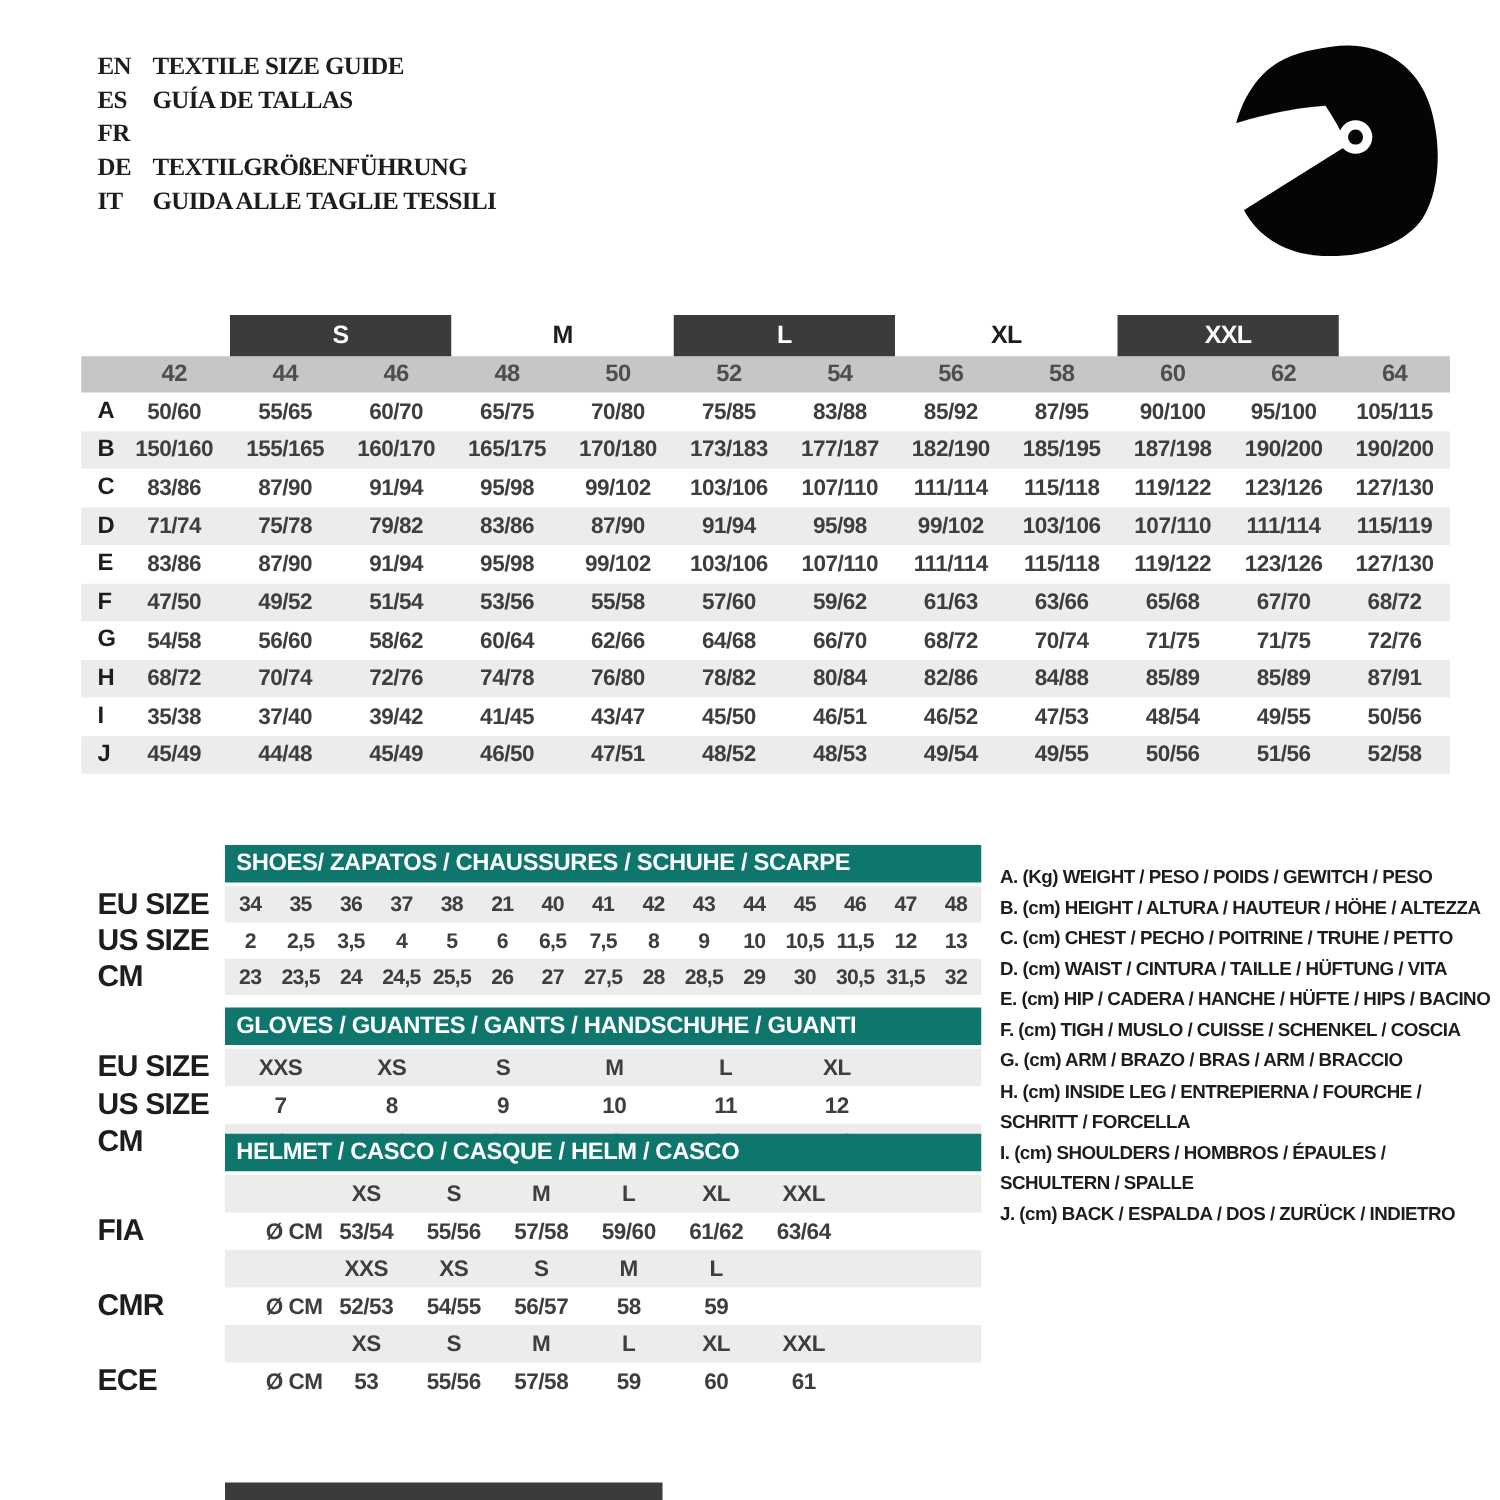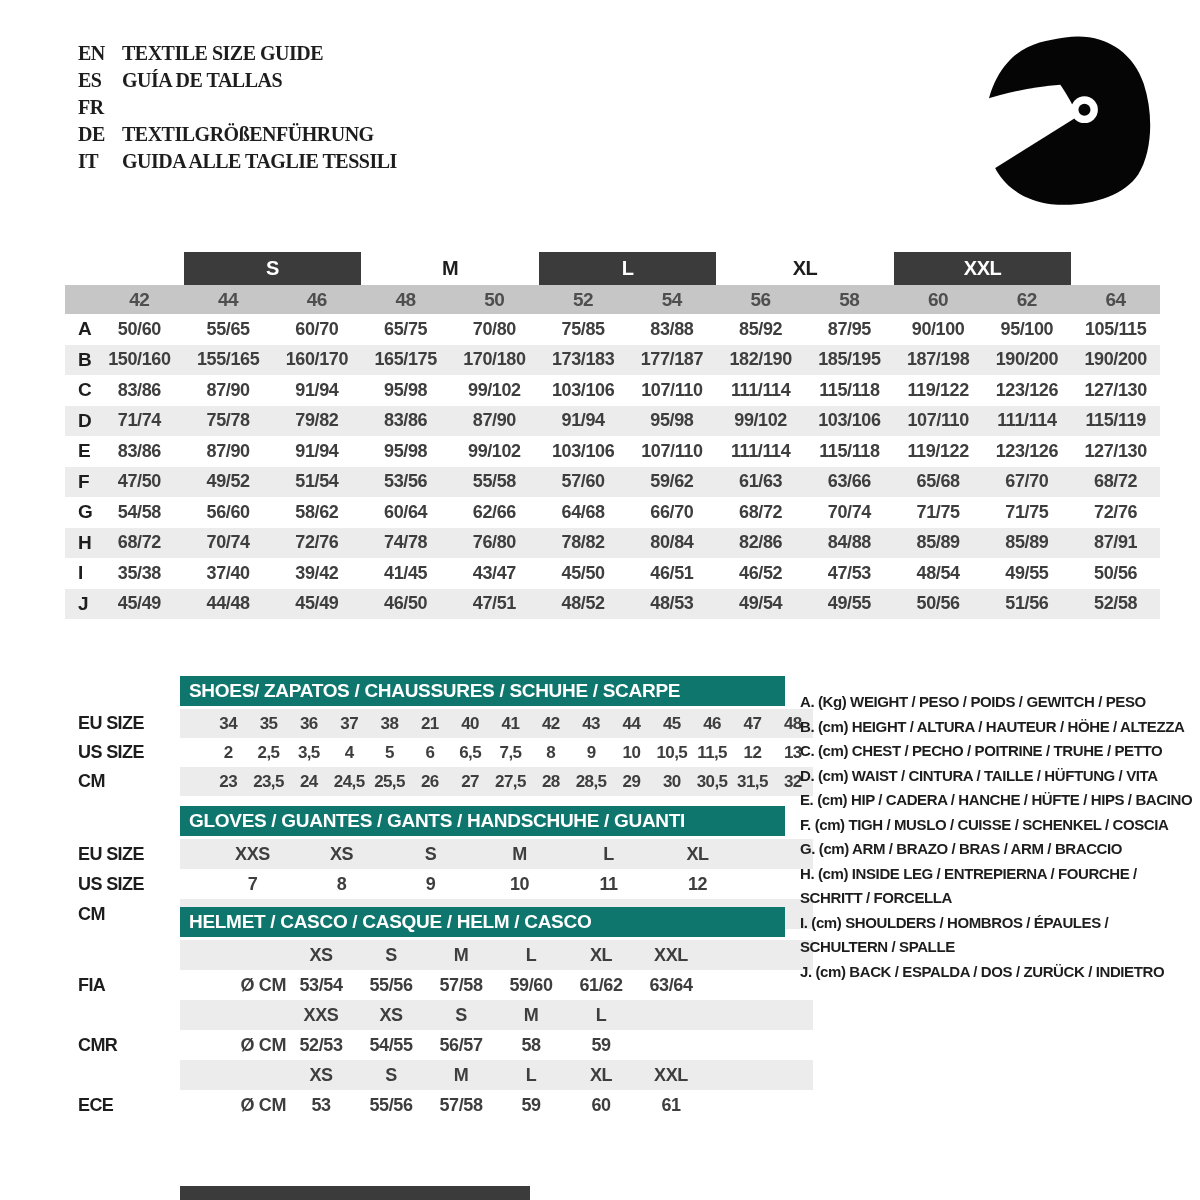--- a/index.html
+++ b/index.html
@@ -26,22 +26,22 @@
   .data-row{height:30.5px;}
   .data-row.alt{background:#ececec;}
   .d-cell{width:88.75px;display:flex;align-items:center;justify-content:center;font-weight:700;font-size:18px;color:#3e3e3e;letter-spacing:-0.4px;white-space:nowrap;}
   
   .section{position:absolute;left:65px;width:785px;}
   .sec-title{margin-left:115px;width:605px;height:30px;background:#0f766e;color:#fff;font-weight:700;font-size:19px;display:flex;align-items:center;padding-left:9px;box-sizing:border-box;letter-spacing:-0.3px;white-space:nowrap;}
   .gap{height:3px;}
   .sec-row{display:flex;align-items:stretch;}
   .sec-row.h29{height:29px;}
   .sec-row.h30{height:30px;}
-  .sec-label{width:115px;font-weight:700;font-size:18px;display:flex;align-items:center;padding-left:13px;box-sizing:border-box;letter-spacing:-0.6px;}
-  .sec-band{width:605px;display:flex;align-items:center;padding-left:28px;}
+  .sec-label{width:115px;font-weight:700;font-size:24px;display:flex;align-items:center;padding-left:13px;box-sizing:border-box;letter-spacing:-0.6px;}
+  .sec-band{width:605px;display:flex;align-items:center;}
   .sec-band.shaded{background:#ececec;}
   .shoe-cell{flex:1;text-align:center;font-weight:700;font-size:17px;color:#3e3e3e;letter-spacing:-0.6px;white-space:nowrap;}
   .glove-cell{width:89px;text-align:center;font-weight:700;font-size:18px;color:#3e3e3e;letter-spacing:-0.4px;white-space:nowrap;}
   .helm-cell0{width:78px;text-align:right;font-weight:700;font-size:18px;color:#3e3e3e;letter-spacing:-0.4px;}
   .helm-cell{width:70px;text-align:center;font-weight:700;font-size:18px;color:#3e3e3e;letter-spacing:-0.4px;white-space:nowrap;}
   
   .legend{position:absolute;left:800px;top:678px;width:400px;margin-top:12px;}
   .legend-item{font-weight:700;font-size:15px;line-height:24.5px;letter-spacing:-0.4px;white-space:pre-line;}
   
   .bottom-band{position:absolute;left:180px;top:1186px;width:350px;height:14px;background:#3b3b3b;}

